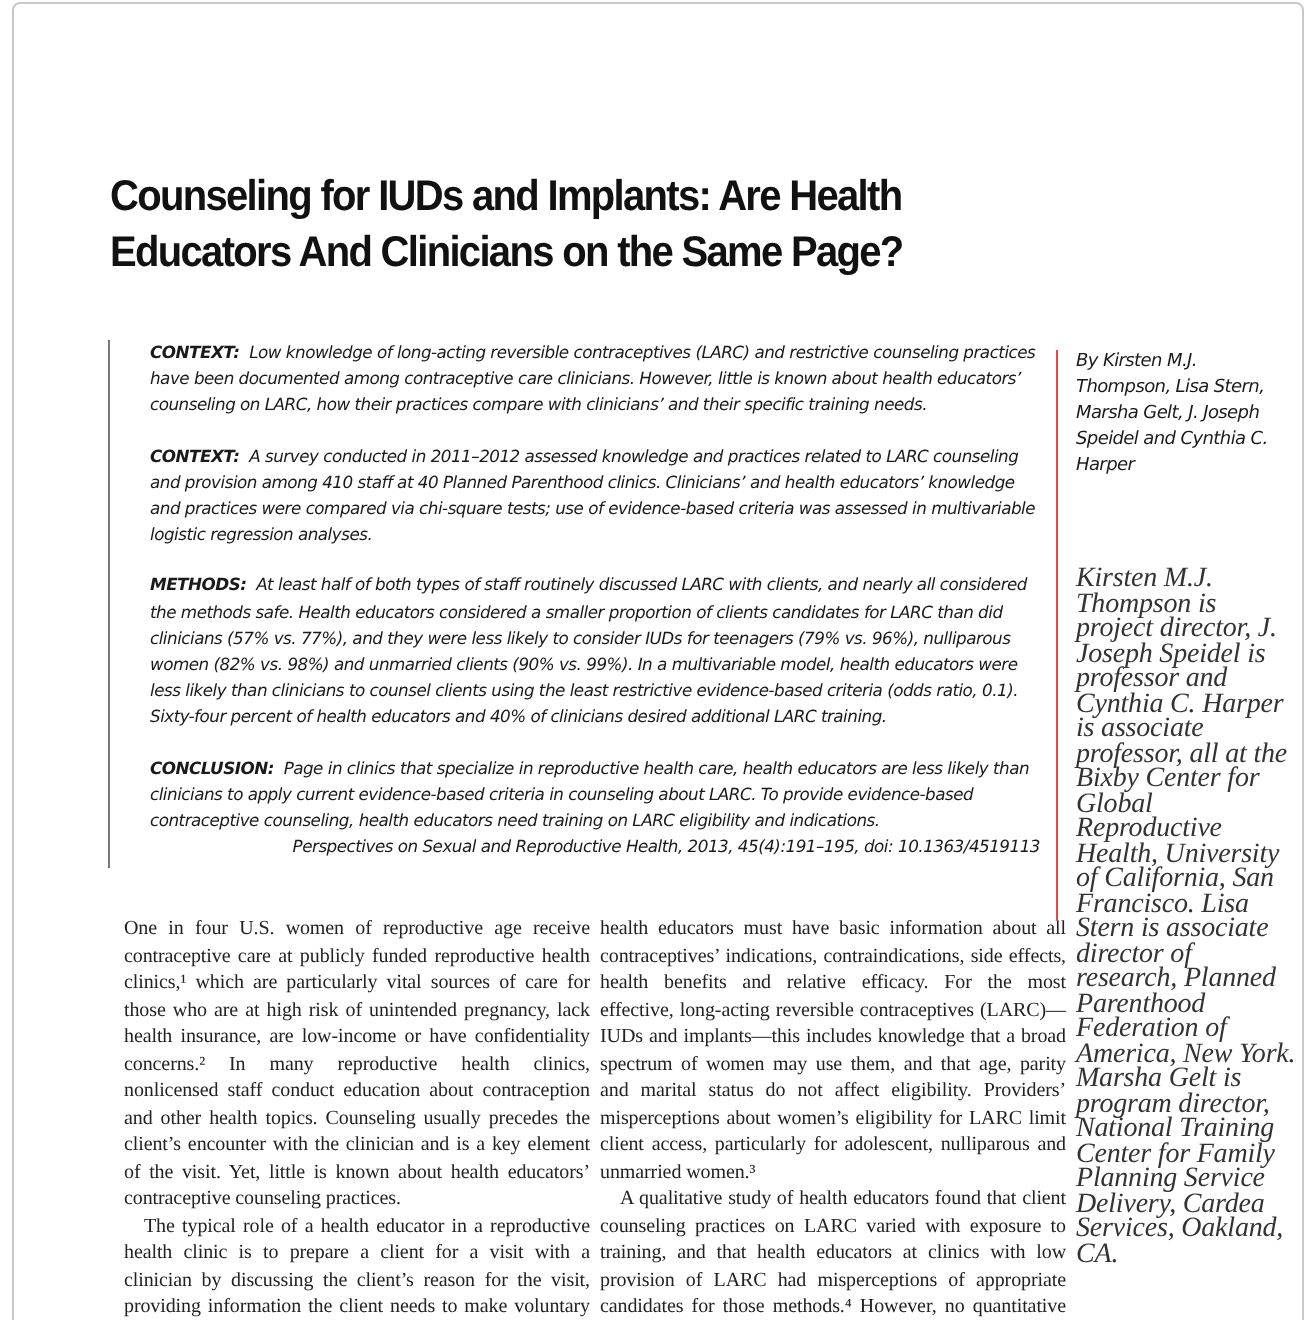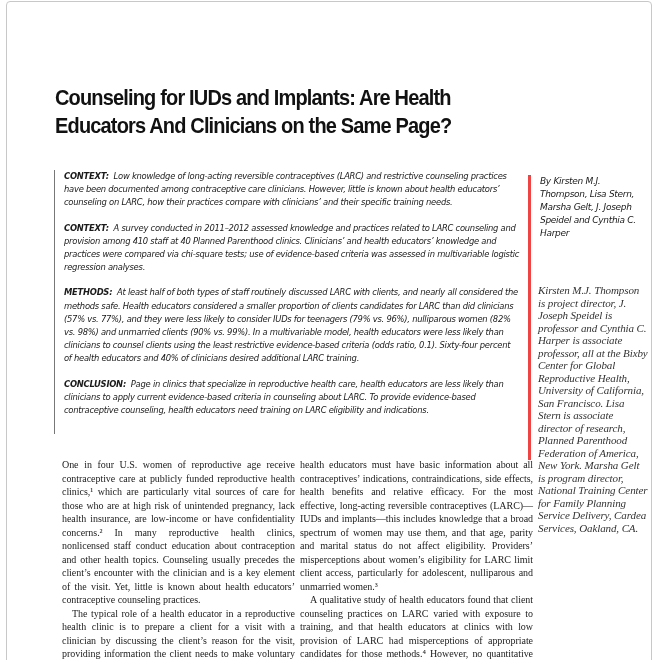--- a/index.html
+++ b/index.html
@@ -10,39 +10,39 @@
     box-sizing:border-box;
   }
   .title {
     position:absolute; left:55px; top:84px; width:520px;
     font-family:"Liberation Sans", sans-serif; font-weight:bold;
     font-size:21.5px; line-height:28px; color:#111;
     letter-spacing:-0.9px; transform:scaleX(0.93); transform-origin:left top;
   }
   .abstract {
     position:absolute; left:54px; top:170px; width:466px; height:264px;
-    border-left:1px solid #777; padding-left:9px; box-sizing:border-box;
+    border-left:1px solid #777; padding-left:20px; box-sizing:border-box;
     font-family:"DejaVu Sans", sans-serif; font-style:italic;
     font-size:8.4px; line-height:13.2px; color:#1a1a1a; letter-spacing:-0.25px;
   }
   .abstract p { margin:0 0 12px 0; }
   .abstract .label { font-weight:bold; font-style:italic; }
   .abstract .citation { text-align:right; margin-top:-12px; margin-bottom:0; }
   .byline {
     position:absolute; left:528px; top:175px; width:110px;
-    border-left:3px solid #ef4444; padding-left:9px; height:285px; box-sizing:border-box;
+    border-left:1px solid #ef4444; padding-left:9px; height:285px; box-sizing:border-box;
   }
   .authors {
     font-family:"DejaVu Sans", sans-serif; font-style:italic;
     font-size:9px; line-height:13px; color:#1a1a1a; letter-spacing:-0.3px;
   }
   .affil {
     position:absolute; left:538px; top:284px; width:110px;
     font-family:"Liberation Serif", serif; font-style:italic;
-    font-size:11px; line-height:12.5px; color:#333; letter-spacing:-0.1px;
+    font-size:14px; line-height:12.5px; color:#333; letter-spacing:-0.1px;
   }
   .body-col {
     position:absolute; top:458px; width:233px;
     font-family:"Liberation Serif", serif; font-size:10px; line-height:13.5px;
     color:#222; text-align:justify; letter-spacing:-0.05px;
   }
   .body-col p { margin:0; text-indent:0; }
   .body-col p.indent { text-indent:10px; }
   .col1 { left:62px; }
   .col2 { left:300px; }
@@ -65,20 +65,21 @@
     <span>A survey conducted in 2011–2012 assessed knowledge and practices related to LARC counseling and provision among 410 staff at 40 Planned Parenthood clinics. Clinicians’ and health educators’ knowledge and practices were compared via chi-square tests; use of evidence-based criteria was assessed in multivariable logistic regression analyses.</span>
   </p>
   <p>
     <span class="label">METHODS:</span>&nbsp;
     <span>At least half of both types of staff routinely discussed LARC with clients, and nearly all considered the methods safe. Health educators considered a smaller proportion of clients candidates for LARC than did clinicians (57% vs. 77%), and they were less likely to consider IUDs for teenagers (79% vs. 96%), nulliparous women (82% vs. 98%) and unmarried clients (90% vs. 99%). In a multivariable model, health educators were less likely than clinicians to counsel clients using the least restrictive evidence-based criteria (odds ratio, 0.1). Sixty-four percent of health educators and 40% of clinicians desired additional LARC training.</span>
   </p>
   <p>
     <span class="label">CONCLUSION:</span>&nbsp;
     <span>Page in clinics that specialize in reproductive health care, health educators are less likely than clinicians to apply current evidence-based criteria in counseling about LARC. To provide evidence-based contraceptive counseling, health educators need training on LARC eligibility and indications.</span>
   </p>
+  <p class="citation">Perspectives on Sexual and Reproductive Health, 2013, 45(4):191–195, doi: 10.1363/4519113</p>
 </div>
 
 <div class="byline">
   <div class="authors">By Kirsten M.J. Thompson, Lisa Stern, Marsha Gelt, J. Joseph Speidel and Cynthia C. Harper</div>
 </div>
 
 <div class="affil">Kirsten M.J. Thompson is project director, J. Joseph Speidel is professor and Cynthia C. Harper is associate professor, all at the Bixby Center for Global Reproductive Health, University of California, San Francisco. Lisa Stern is associate director of research, Planned Parenthood Federation of America, New York. Marsha Gelt is program director, National Training Center for Family Planning Service Delivery, Cardea Services, Oakland, CA.</div>
 
 <div class="body-col col1">
   <p>One in four U.S. women of reproductive age receive contraceptive care at publicly funded reproductive health clinics,¹ which are particularly vital sources of care for those who are at high risk of unintended pregnancy, lack health insurance, are low-income or have confidentiality concerns.² In many reproductive health clinics, nonlicensed staff conduct education about contraception and other health topics. Counseling usually precedes the client’s encounter with the clinician and is a key element of the visit. Yet, little is known about health educators’ contraceptive counseling practices.</p>

